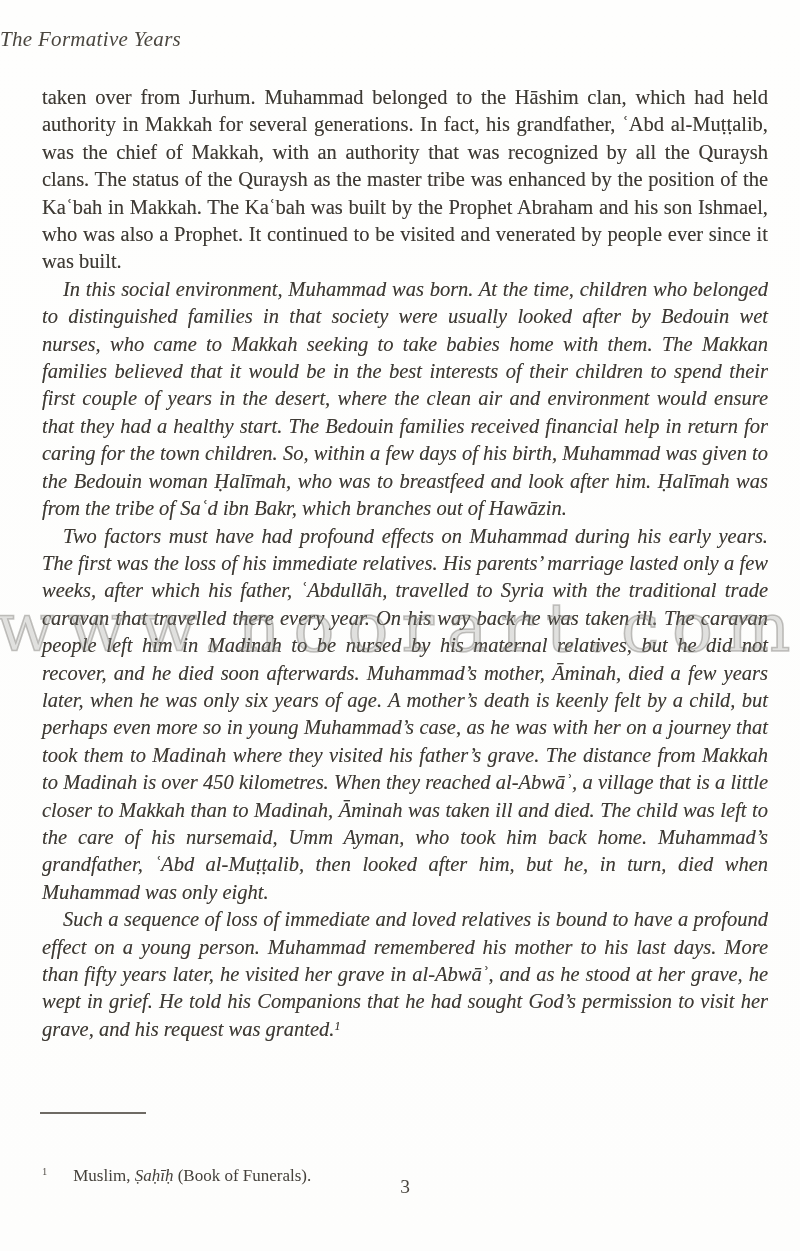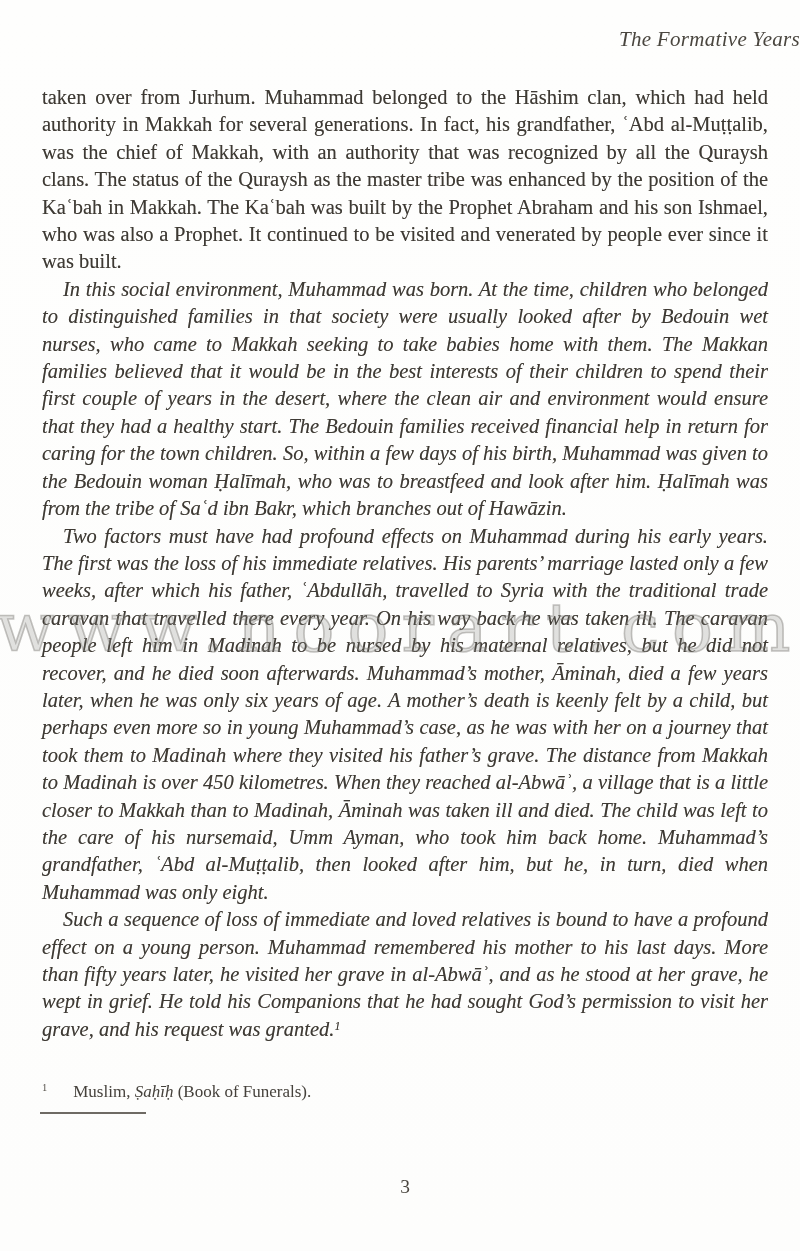--- a/index.html
+++ b/index.html
@@ -17,21 +17,21 @@
   .page {
     position: absolute;
     inset: 0;
     background: linear-gradient(180deg, #fefefd 0%, #fdfdfc 100%);
   }
   .running-head {
     position: absolute;
     top: 27px;
     left: 0;
     width: 100%;
-    text-align: right;
+    text-align: left;
     font-style: italic;
     font-size: 21px;
     letter-spacing: 0.3px;
     color: #4a463f;
   }
   .body-text {
     position: absolute;
     top: 84px;
     left: 42px;
     width: 726px;
@@ -73,21 +73,21 @@
   .footnote-rule {
     position: absolute;
     top: 1112px;
     left: 40px;
     width: 106px;
     height: 0;
     border-top: 2px solid #6e6a64;
   }
   .footnote {
     position: absolute;
-    top: 1082px;
+    top: 1166px;
     left: 42px;
     width: 700px;
     font-size: 17px;
     color: #45413b;
   }
   .footnote .fn-marker {
     font-size: 10.5px;
     vertical-align: 6px;
     padding-right: 26px;
     color: #55514b;

